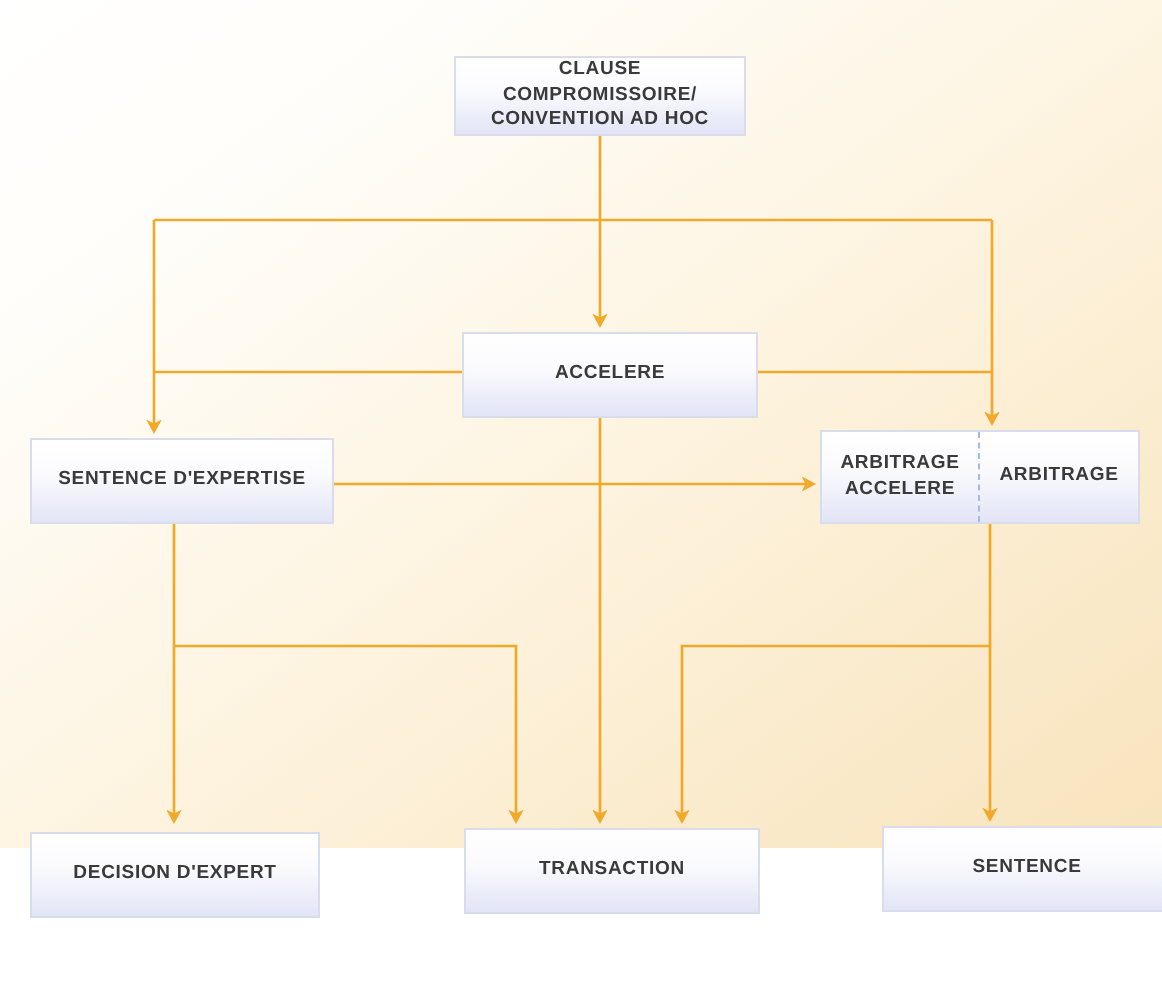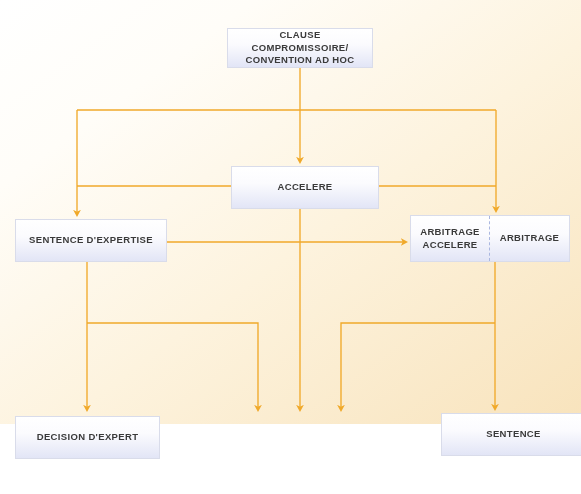--- a/index.html
+++ b/index.html
@@ -127,18 +127,21 @@
     </div>
     <div class="half right">
       <span class="label">ARBITRAGE</span>
     </div>
   </div>
 
   <div class="node" style="left:15px; top:416px; width:145px; height:43px;align-items:center;">
     <span class="label">DECISION D'EXPERT</span>
   </div>
 
+  <div class="node" style="left:232px; top:414px; width:148px; height:43px;">
+    <span class="label">TRANSACTION</span>
+  </div>
 
   <div class="node" style="left:425px; top:413px; width:145px; height:43px;margin-left:16px;">
     <span class="label">SENTENCE</span>
   </div>
 
 </div>
 
 </body></html>

